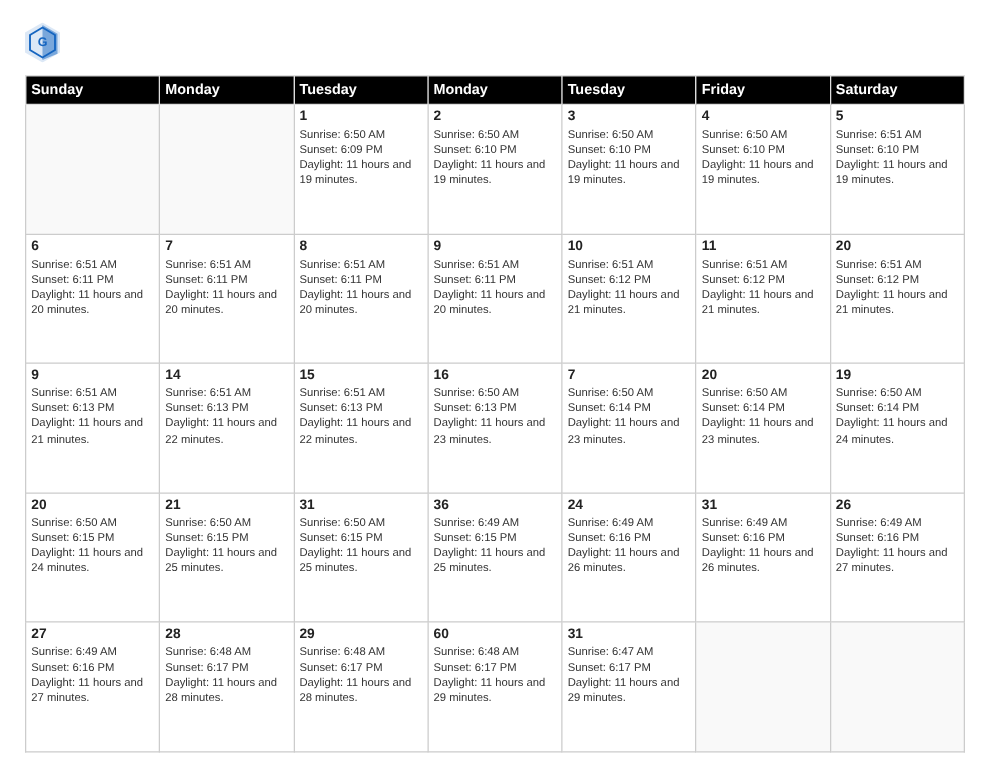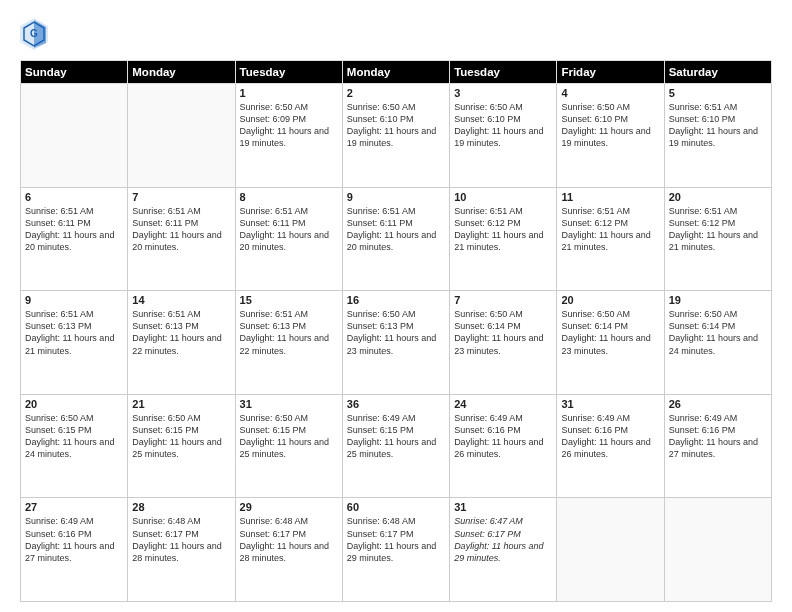--- a/index.html
+++ b/index.html
@@ -323,21 +323,21 @@
 Daylight: 11 hours and 28 minutes.</div>
           </td>
           <td>
             <span class="day-num">60</span>
             <div class="day-detail" style="white-space: pre-line;">Sunrise: 6:48 AM
 Sunset: 6:17 PM
 Daylight: 11 hours and 29 minutes.</div>
           </td>
           <td>
             <span class="day-num">31</span>
-            <div class="day-detail" style="white-space: pre-line; font-style: italic;">Sunrise: 6:47 AM
+            <div class="day-detail" style="white-space: pre-line;">Sunrise: 6:47 AM
 Sunset: 6:17 PM
 Daylight: 11 hours and 29 minutes.</div>
           </td>
           <td class="empty"></td>
           <td class="empty"></td>
         </tr>
       </tbody>
   </table>
 </div>
 

